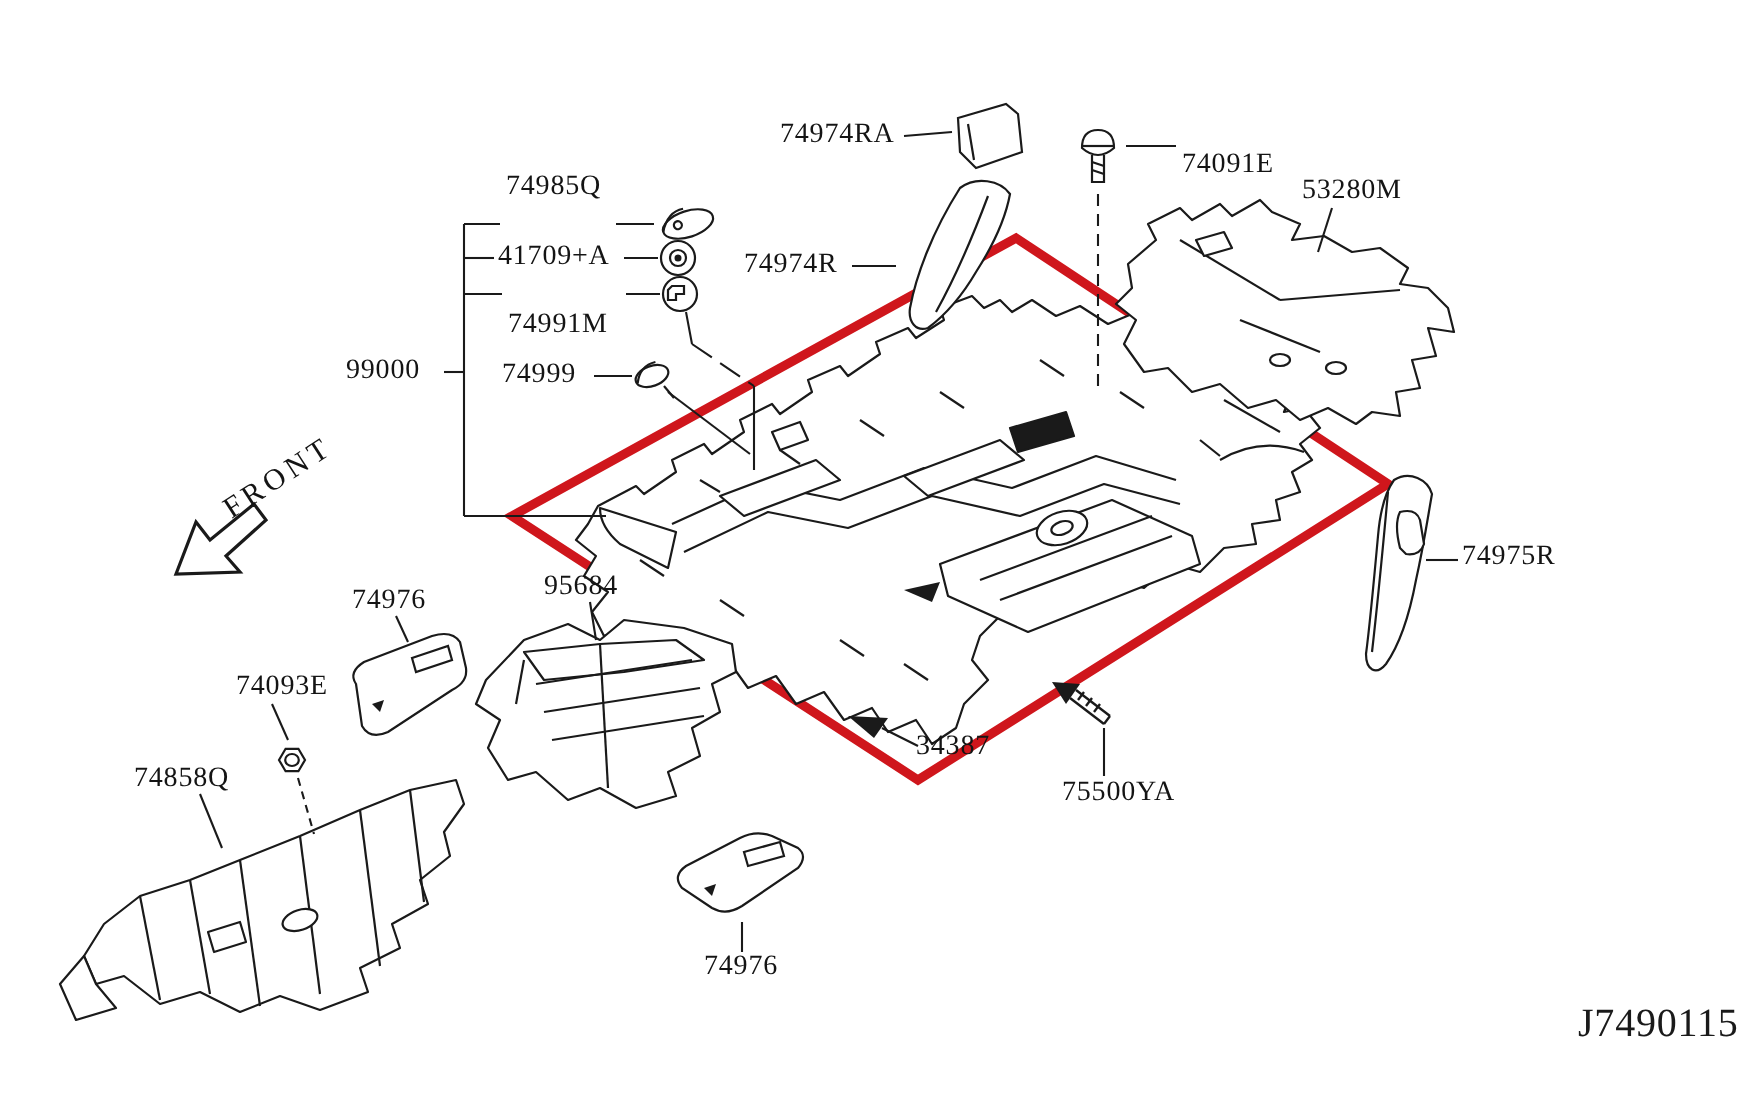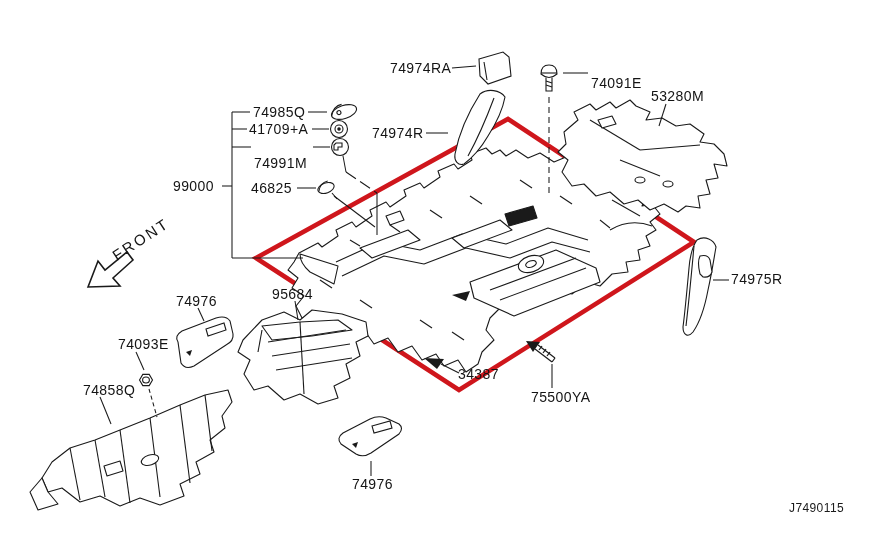--- a/index.html
+++ b/index.html
@@ -1,26 +1,26 @@
 <!DOCTYPE html>
 <html><head>
 <meta charset="utf-8">
 <title>J7490115</title>
 <style>
   html,body{margin:0;padding:0;background:#ffffff;}
   .stage{
     position:relative;width:873px;height:555px;background:#ffffff;overflow:hidden;
-    font-family:Liberation Sans, sans-serif;
+    font-family:Liberation Serif, serif;
   }
   .stage svg{position:absolute;left:0;top:0;}
   .lbl{
     position:absolute;font-size:14px;line-height:1.05;color:#141414;
     letter-spacing:0.4px;white-space:nowrap;
   }
-  .code{font-size:12px;color:#1a1a1a;}
+  .code{font-size:20px;color:#1a1a1a;}
   .front{
     transform:rotate(-33deg);transform-origin:left center;
     font-size:15px;letter-spacing:2.5px;color:#141414;
   }
   .art path,.art line,.art polyline,.art ellipse,.art circle,.art polygon{
     vector-effect:non-scaling-stroke;
   }
 </style>
 </head>
 <body>
@@ -226,30 +226,30 @@
       <line x1="371" y1="461" x2="371" y2="476"></line>
       <line x1="441" y1="364" x2="459" y2="373"></line>
       <line x1="552" y1="364" x2="552" y2="388"></line>
       <line x1="713" y1="280" x2="729" y2="280"></line>
     </g>
   </svg>
 
   <div class="lbl" style="left:390px;top:61px">74974RA</div>
   <div class="lbl" style="left:591px;top:76px">74091E</div>
   <div class="lbl" style="left:651px;top:89px">53280M</div>
-  <div class="lbl" style="left:253px;top:105px">74985Q</div>
+  <div class="lbl" style="left:253px;top:87px">74985Q</div>
   <div class="lbl" style="left:249px;top:122px">41709+A</div>
   <div class="lbl" style="left:254px;top:156px">74991M</div>
   <div class="lbl" style="left:372px;top:126px">74974R</div>
   <div class="lbl" style="left:173px;top:179px">99000</div>
-  <div class="lbl" style="left:251px;top:181px">46825</div>
+  <div class="lbl" style="left:251px;top:181px">74999</div>
   <div class="lbl" style="left:176px;top:294px">74976</div>
   <div class="lbl" style="left:272px;top:287px">95684</div>
   <div class="lbl" style="left:118px;top:337px">74093E</div>
-  <div class="lbl" style="left:83px;top:383px">74858Q</div>
+  <div class="lbl" style="left:67px;top:383px">74858Q</div>
   <div class="lbl" style="left:458px;top:367px">34387</div>
   <div class="lbl" style="left:531px;top:390px">75500YA</div>
   <div class="lbl" style="left:731px;top:272px">74975R</div>
   <div class="lbl" style="left:352px;top:477px">74976</div>
 
   <div class="lbl front" style="left:114px;top:249px">FRONT</div>
 
   <div class="lbl code" style="left:789px;top:502px">J7490115</div>
 
 </div>

